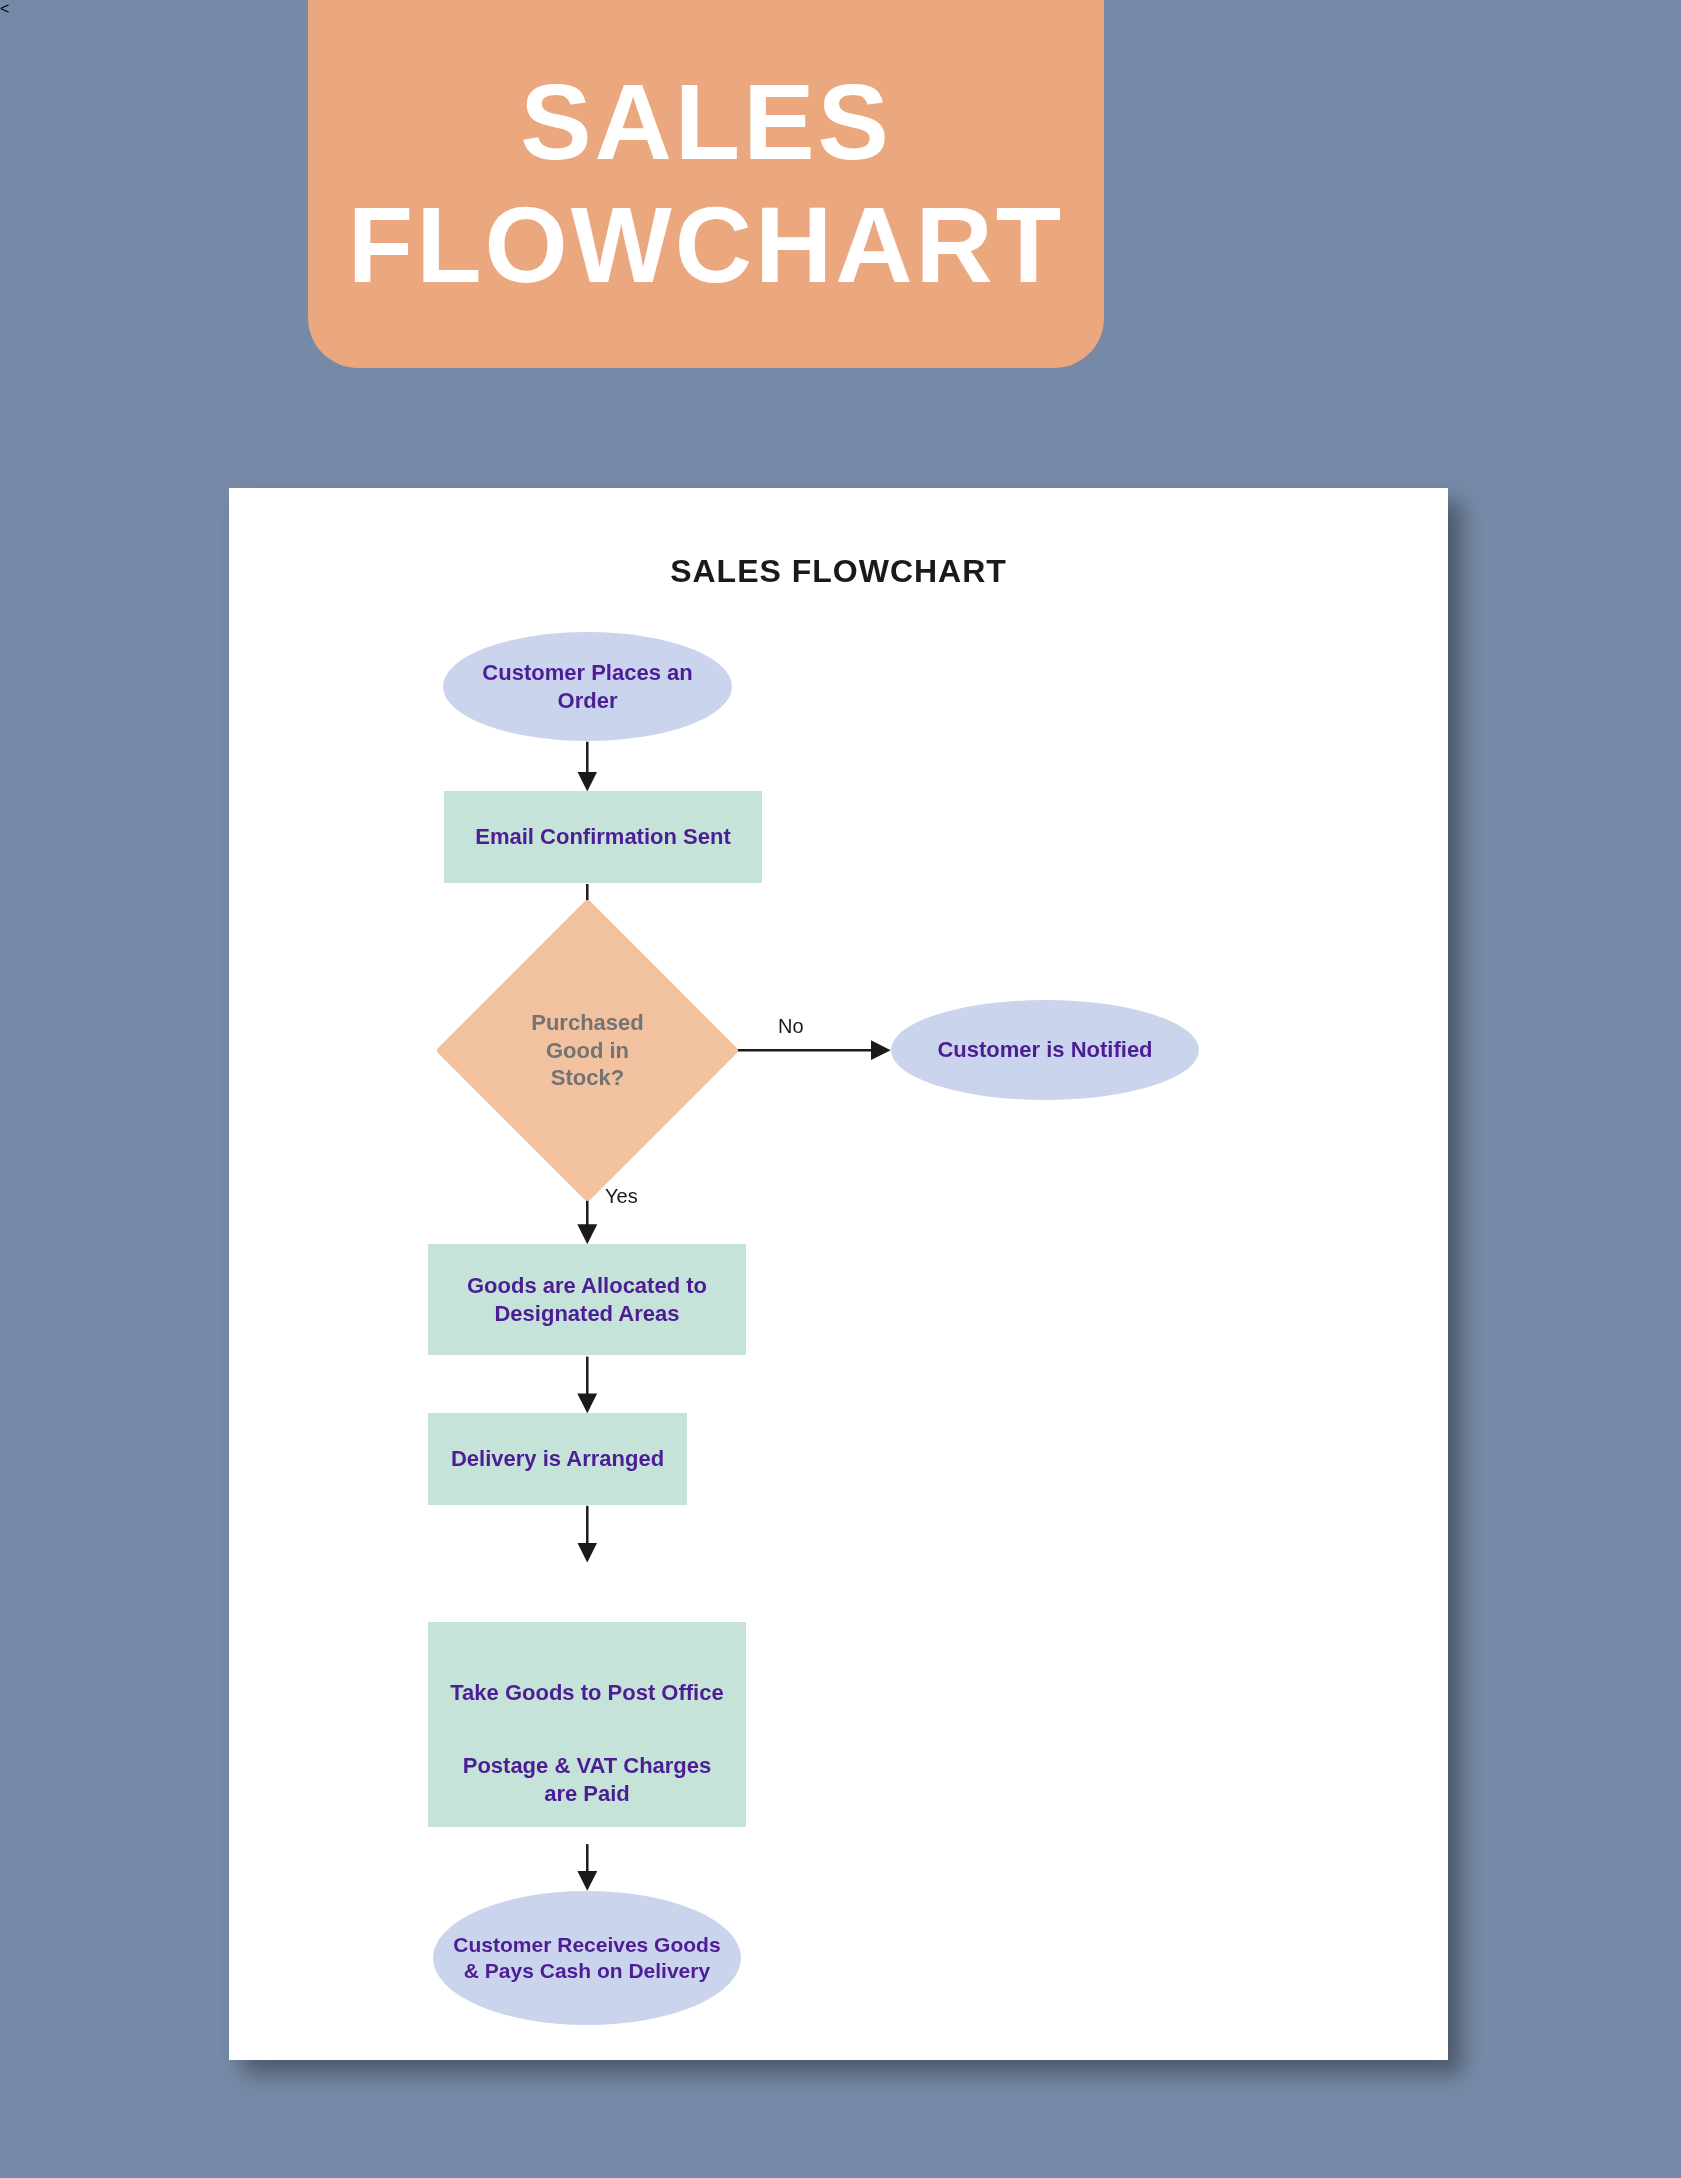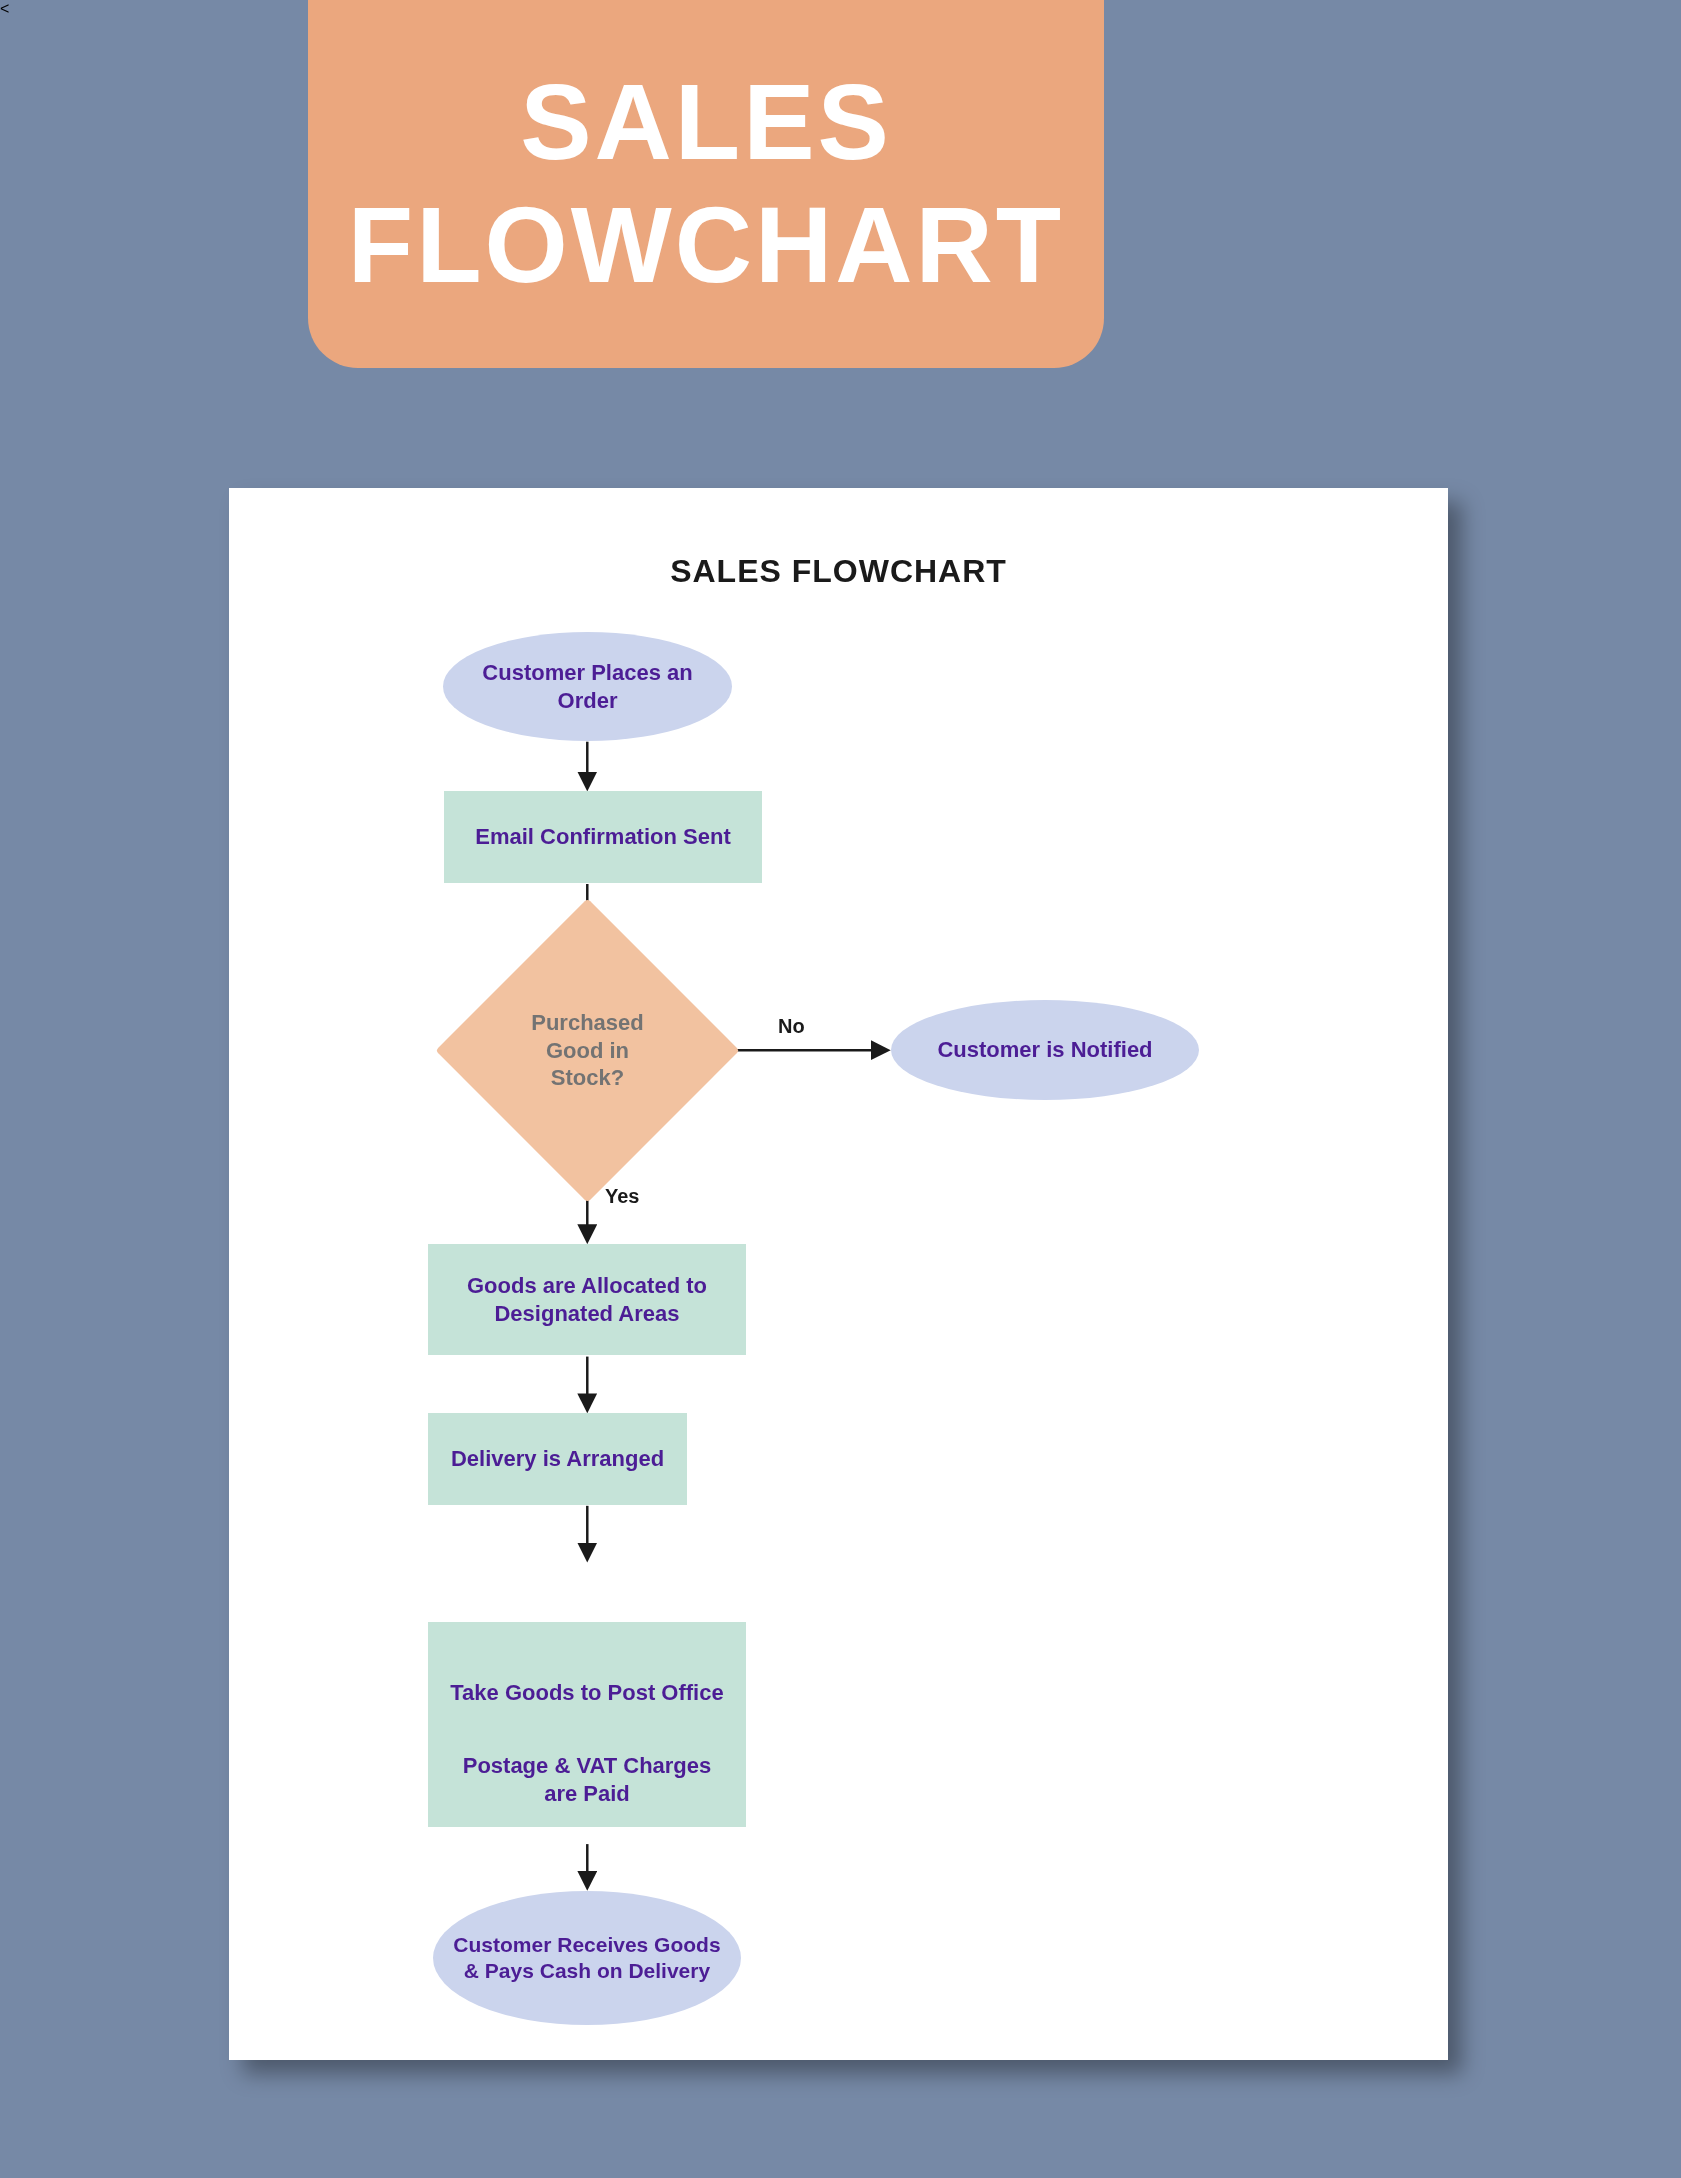--- a/index.html
+++ b/index.html
@@ -89,21 +89,21 @@
       font-weight: 700;
       font-size: 22px;
       line-height: 1.25;
       color: #737373;
       padding: 30px;
     }
     .label {
       position: absolute;
       font-size: 20px;
       color: #1a1a1a;
-      font-weight: 700;
+      font-weight: 400;
     }
     svg.arrows {
       position: absolute;
       top: 0;
       left: 0;
       width: 1219px;
       height: 1572px;
       pointer-events: none;
     }
   </style>

